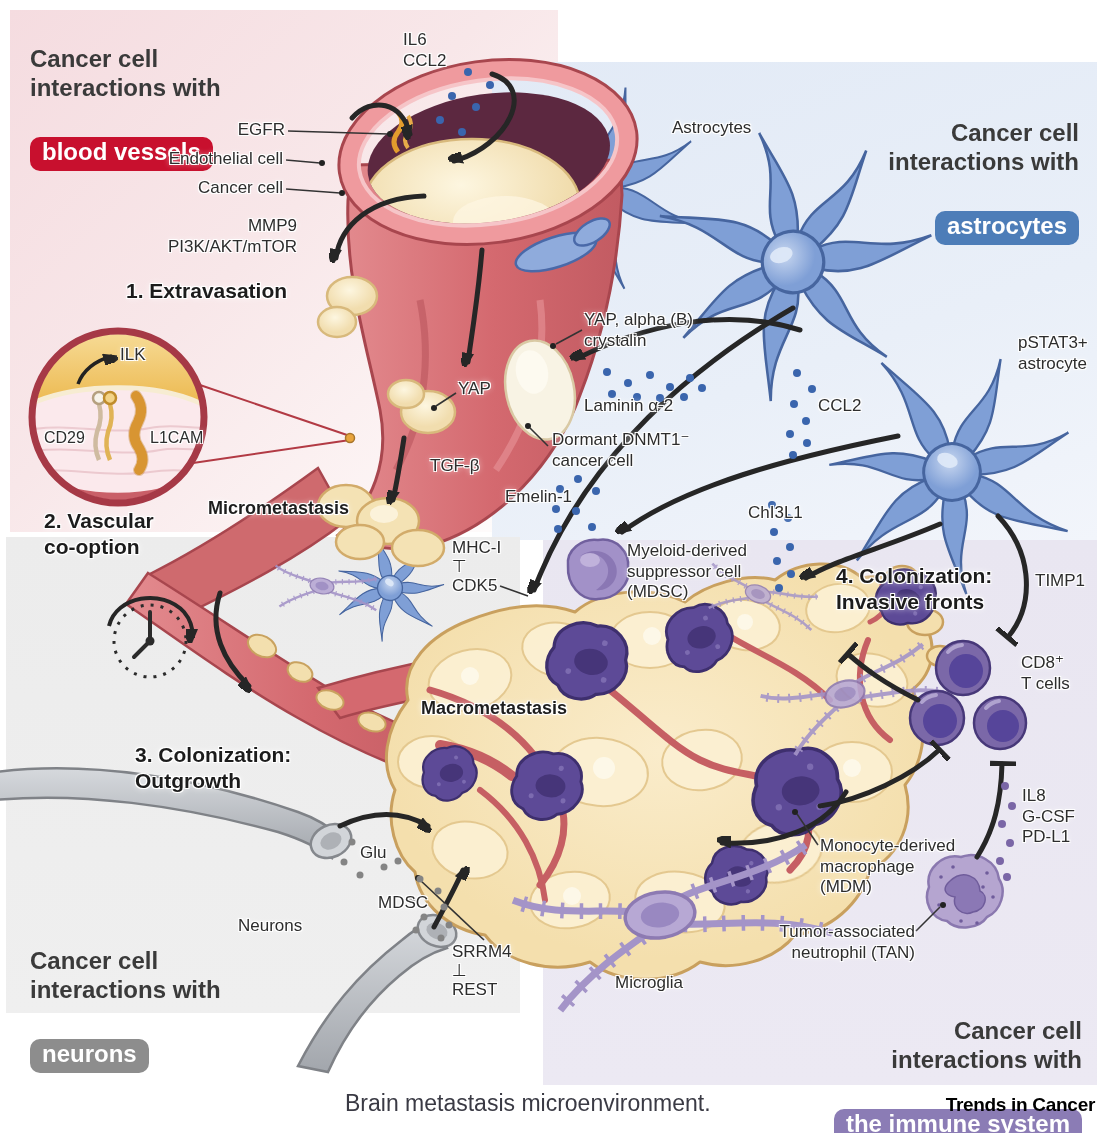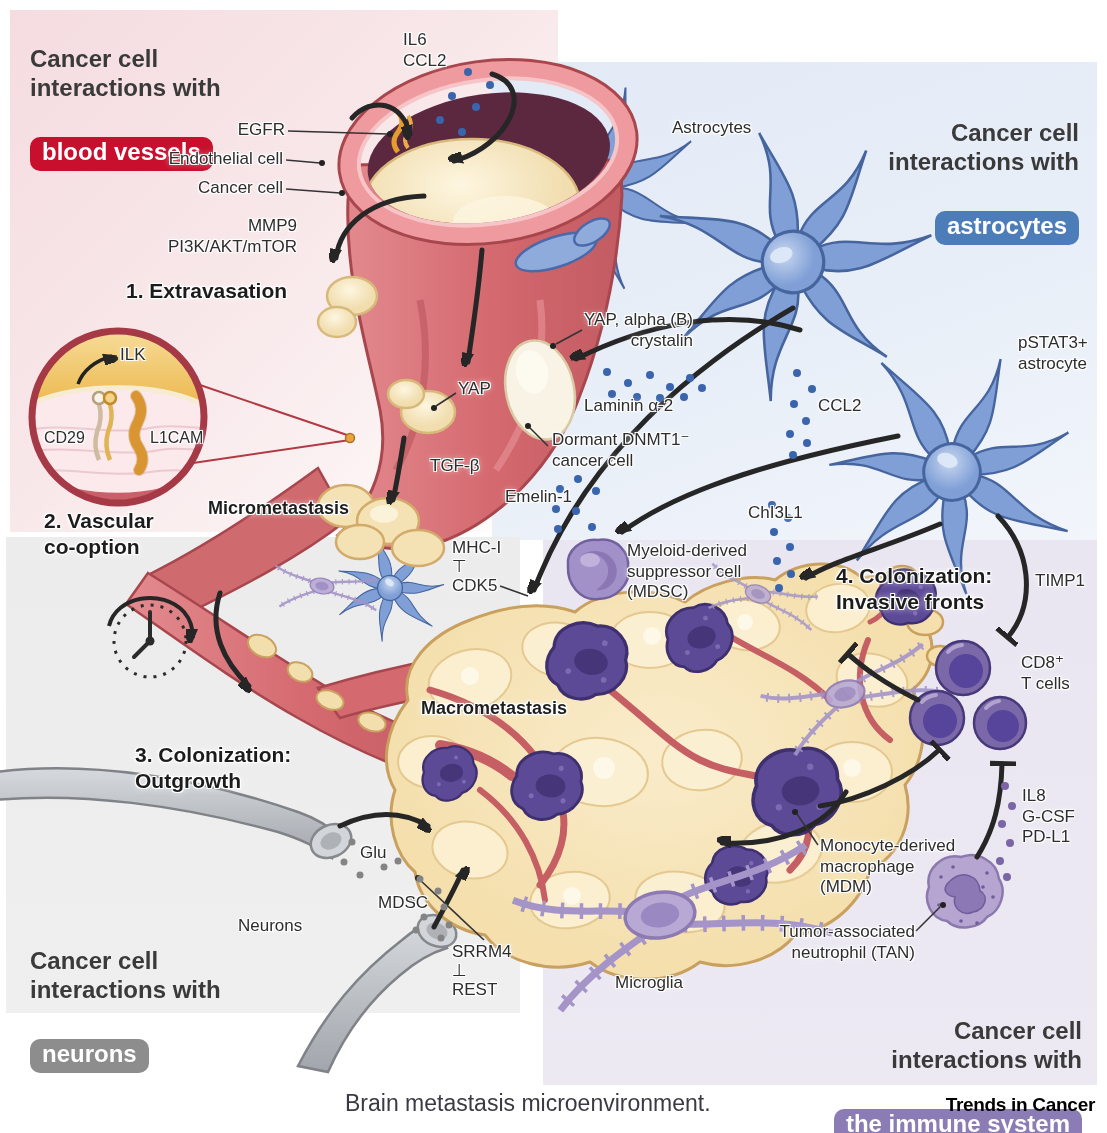--- a/index.html
+++ b/index.html
@@ -463,21 +463,21 @@
 Invasive fronts</div>
 
   <div class="lbl" style="left:403px;top:30px;">IL6
 CCL2</div>
   <div class="lbl r" style="left:210px;top:120px;width:75px;">EGFR</div>
   <div class="lbl r" style="left:158px;top:149px;width:125px;">Endothelial cell</div>
   <div class="lbl r" style="left:185px;top:178px;width:98px;">Cancer cell</div>
   <div class="lbl r" style="left:115px;top:216px;width:182px;">MMP9
 PI3K/AKT/mTOR</div>
   <div class="lbl" style="left:672px;top:118px;">Astrocytes</div>
-  <div class="lbl" style="left:584px;top:310px;text-align:right;">YAP, alpha (B)
+  <div class="lbl" style="left:584px;top:310px;">YAP, alpha (B)
 crystalin</div>
   <div class="lbl" style="left:584px;top:396px;">Laminin α-2</div>
   <div class="lbl" style="left:552px;top:430px;">Dormant DNMT1⁻
 cancer cell</div>
   <div class="lbl" style="left:505px;top:487px;">Emelin-1</div>
   <div class="lbl" style="left:458px;top:379px;">YAP</div>
   <div class="lbl" style="left:430px;top:456px;">TGF-β</div>
   <div class="lbl b" style="left:208px;top:498px;">Micrometastasis</div>
   <div class="lbl" style="left:120px;top:345px;">ILK</div>
   <div class="lbl" style="left:44px;top:428px;font-size:16px;">CD29</div>

